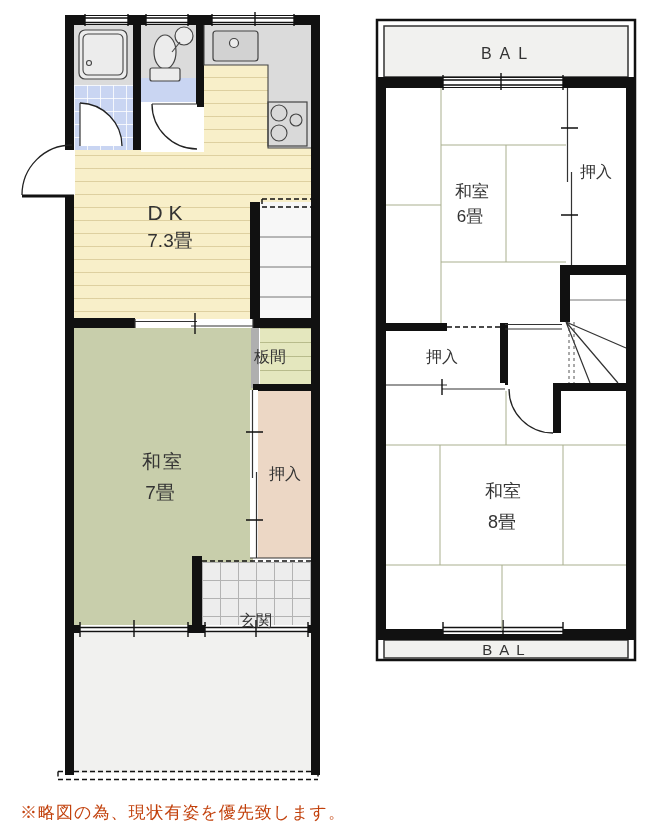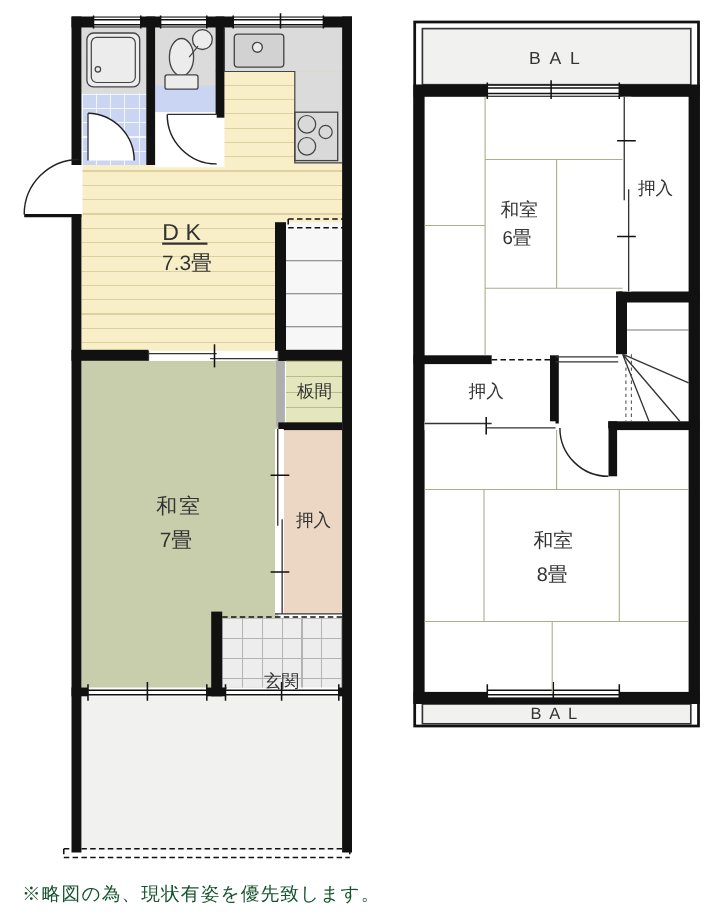--- a/index.html
+++ b/index.html
@@ -38,21 +38,21 @@
   .step{stroke:#777;stroke-width:1;fill:none;}
   .tat{stroke:#A9AF8E;stroke-width:1;fill:none;}
   .arc{stroke:#222;stroke-width:1.3;fill:none;}
   .fix{stroke:#444;stroke-width:1.2;fill:#ECECEC;}
   .fixn{stroke:#444;stroke-width:1.1;fill:none;}
   .dash{stroke:#111;stroke-width:1.4;fill:none;stroke-dasharray:5 3;}
   .dash2{stroke:#555;stroke-width:1;fill:none;stroke-dasharray:3 3;}
   .pie{fill:#ffffff;stroke:none;}
   .frame{fill:#ffffff;stroke:#111;stroke-width:2.5;}
   .balrect{fill:var(--open_area);stroke:#333;stroke-width:1.5;}
-  .note{position:absolute;z-index:3;font-size:17px;color:#14532d;letter-spacing:1px;}
+  .note{position:absolute;z-index:3;font-size:17px;color:#c2410c;letter-spacing:1px;}
 </style>
 </head>
 <body>
 
 <div id="stage">
 
   <div class="room dk" style="left:74px;top:25px;width:237px;height:303px;"></div>
   <div class="room gray" style="left:74px;top:25px;width:59px;height:60px;"></div>
   <div class="room tileblue" style="left:74px;top:85px;width:59px;height:65px;"></div>
   <div class="room gray" style="left:141px;top:25px;width:55px;height:53px;"></div>
@@ -232,27 +232,27 @@
       <path class="thin" d="M566,322 L626,348 M566,322 L618,383 M566,322 L590,383"></path>
       <path class="dash2" d="M569,322 V383 M574,322 V383"></path>
     </g>
 
     <g>
       <path class="pie" d="M509,389 A44,44 0 0 0 553,433 L553,389 Z"></path>
       <path class="arc" d="M509,389 A44,44 0 0 0 553,433"></path>
     </g>
   </svg>
 
-  <div class="lbl" style="left:168px;top:212px;font-size:21px;letter-spacing:6px;text-decoration:underline;">DK</div>
+  <div class="lbl" style="left:168px;top:212px;font-size:21px;letter-spacing:6px;">DK</div>
   <div class="lbl" style="left:170px;top:240px;font-size:19px;text-align:right;">7.3畳</div>
 
   <div class="lbl" style="left:163px;top:461px;font-size:19px;letter-spacing:2px;">和室</div>
   <div class="lbl" style="left:160px;top:492px;font-size:19px;">7畳</div>
 
-  <div class="lbl" style="left:286px;top:357px;font-size:16px;">板間</div>
+  <div class="lbl" style="left:270px;top:357px;font-size:16px;">板間</div>
   <div class="lbl" style="left:285px;top:474px;font-size:16px;">押入</div>
   <div class="lbl" style="left:256px;top:594px;font-size:16px;margin-top:27px;">玄関</div>
 
   <div class="lbl" style="left:508px;top:54px;font-size:16px;letter-spacing:8px;">BAL</div>
   <div class="lbl" style="left:472px;top:191px;font-size:17px;">和室</div>
   <div class="lbl" style="left:470px;top:216px;font-size:17px;">6畳</div>
   <div class="lbl" style="left:596px;top:172px;font-size:16px;">押入</div>
   <div class="lbl" style="left:442px;top:357px;font-size:16px;">押入</div>
   <div class="lbl" style="left:503px;top:491px;font-size:18px;">和室</div>
   <div class="lbl" style="left:502px;top:522px;font-size:18px;">8畳</div>

